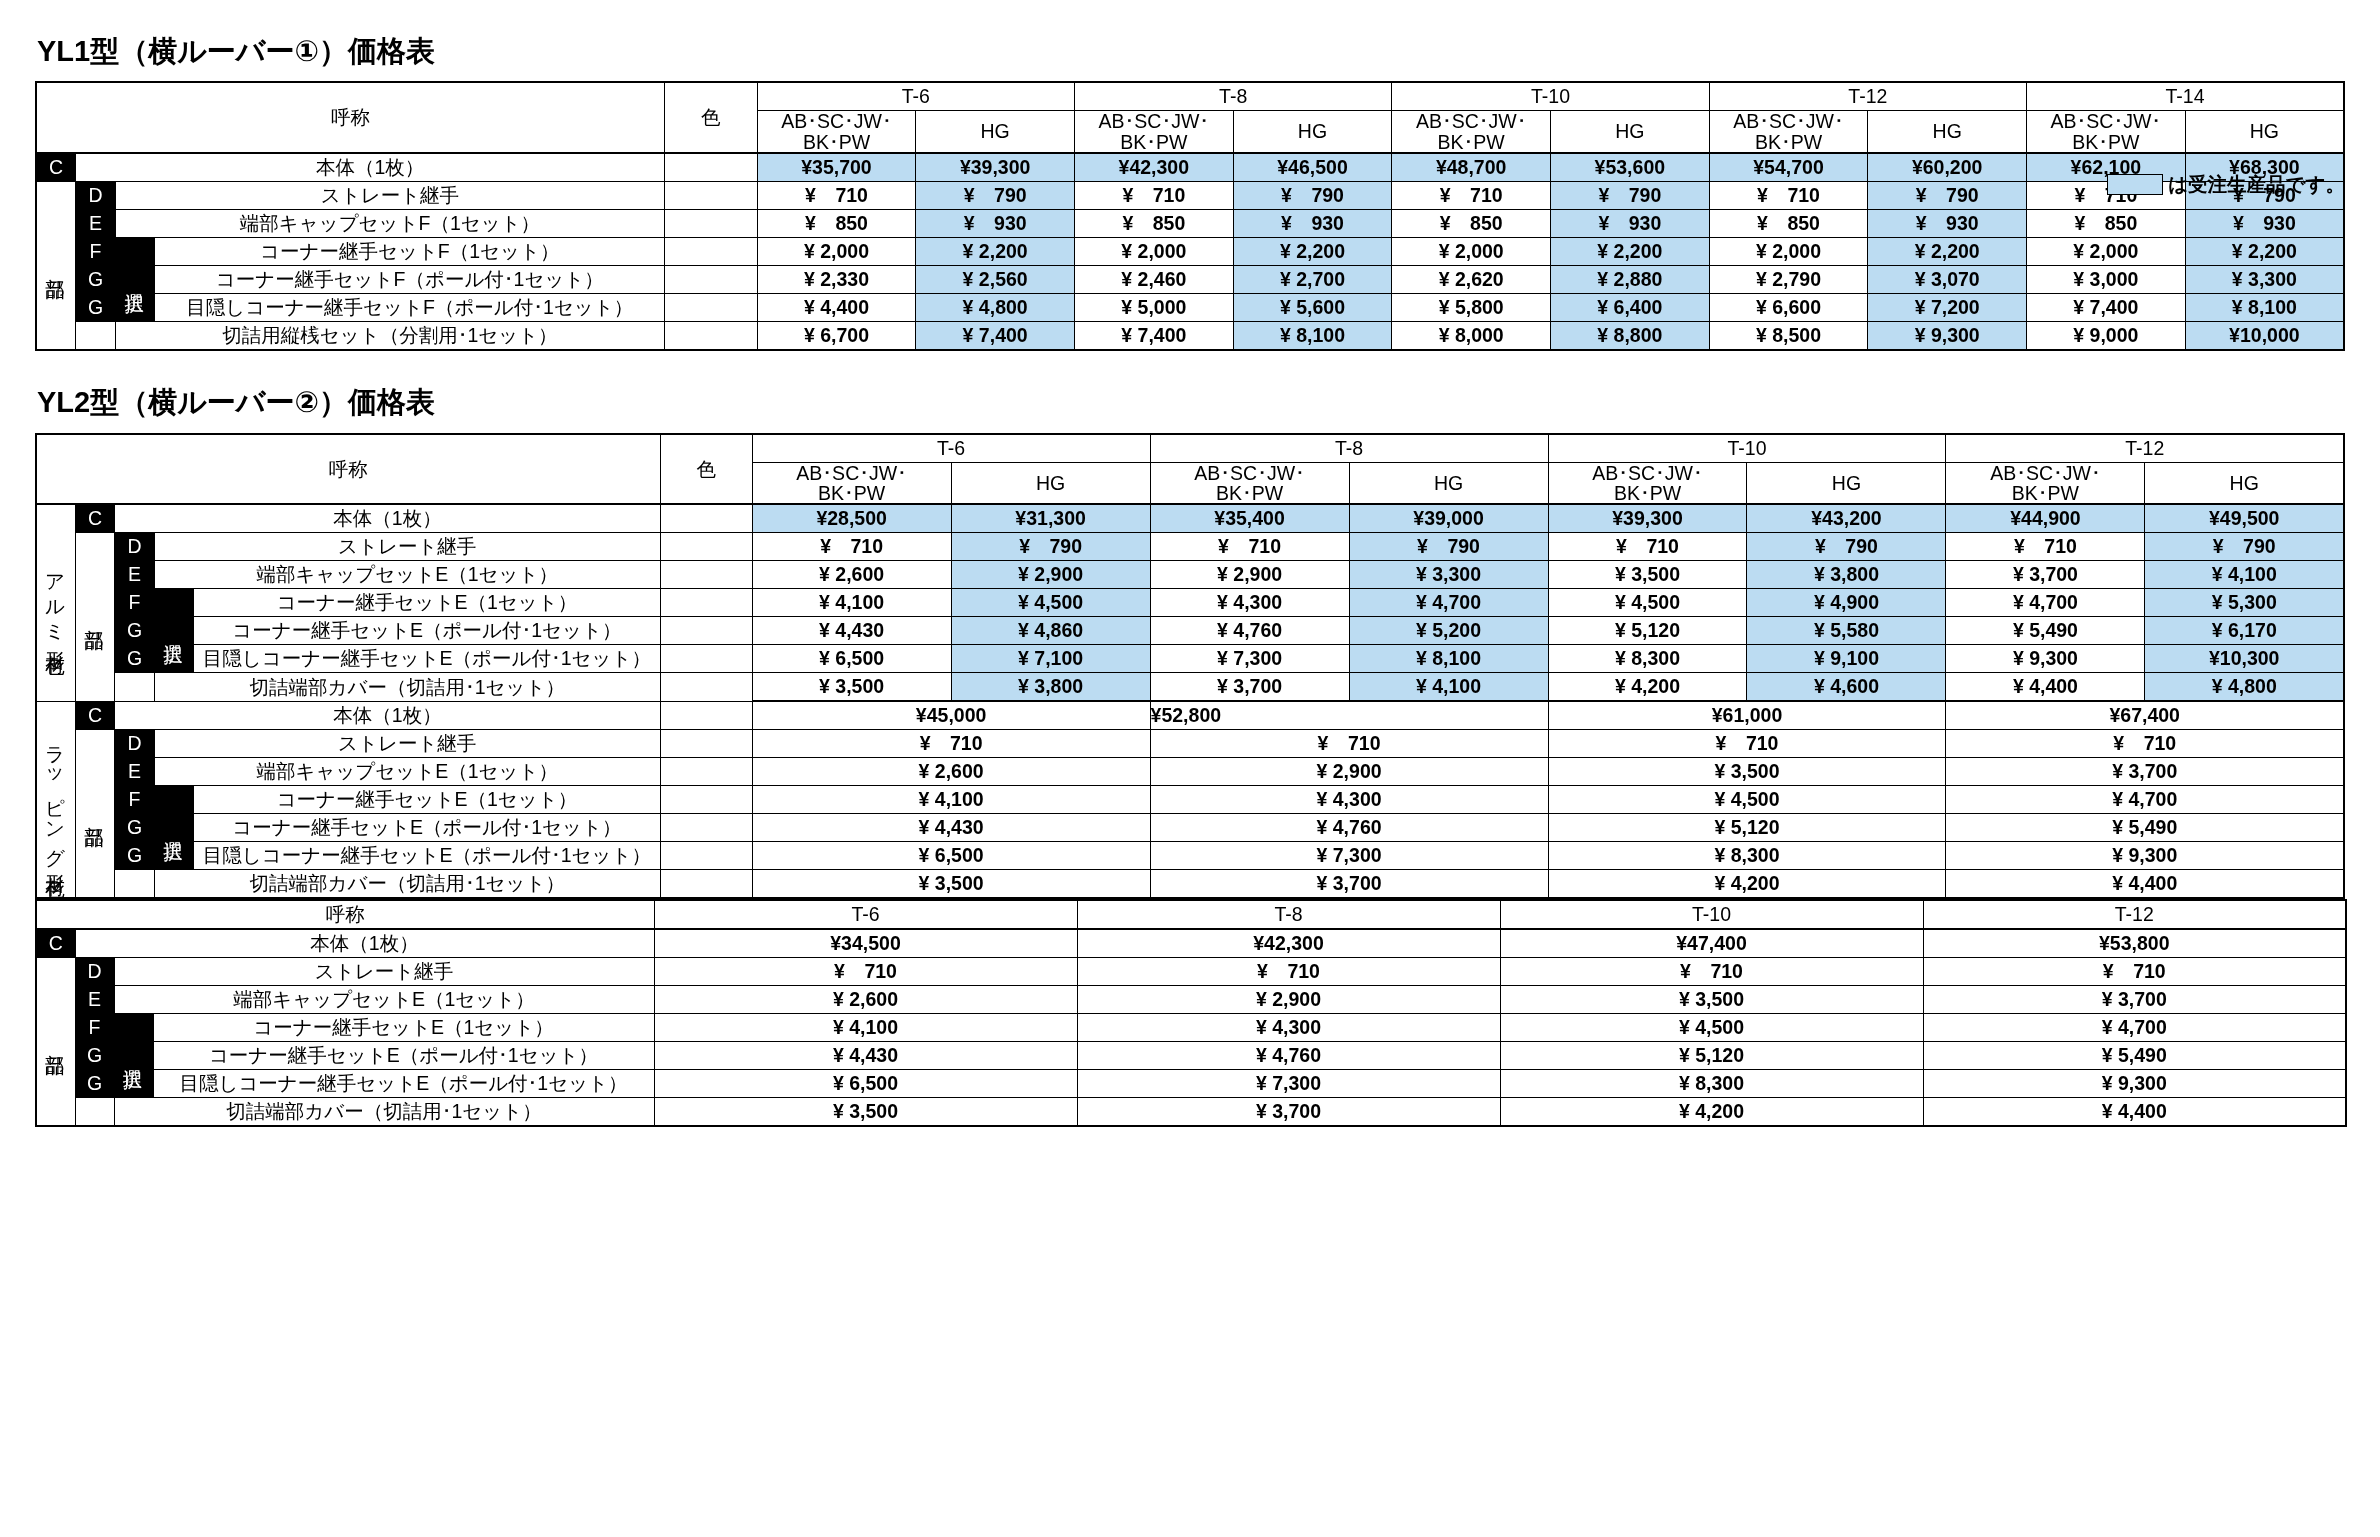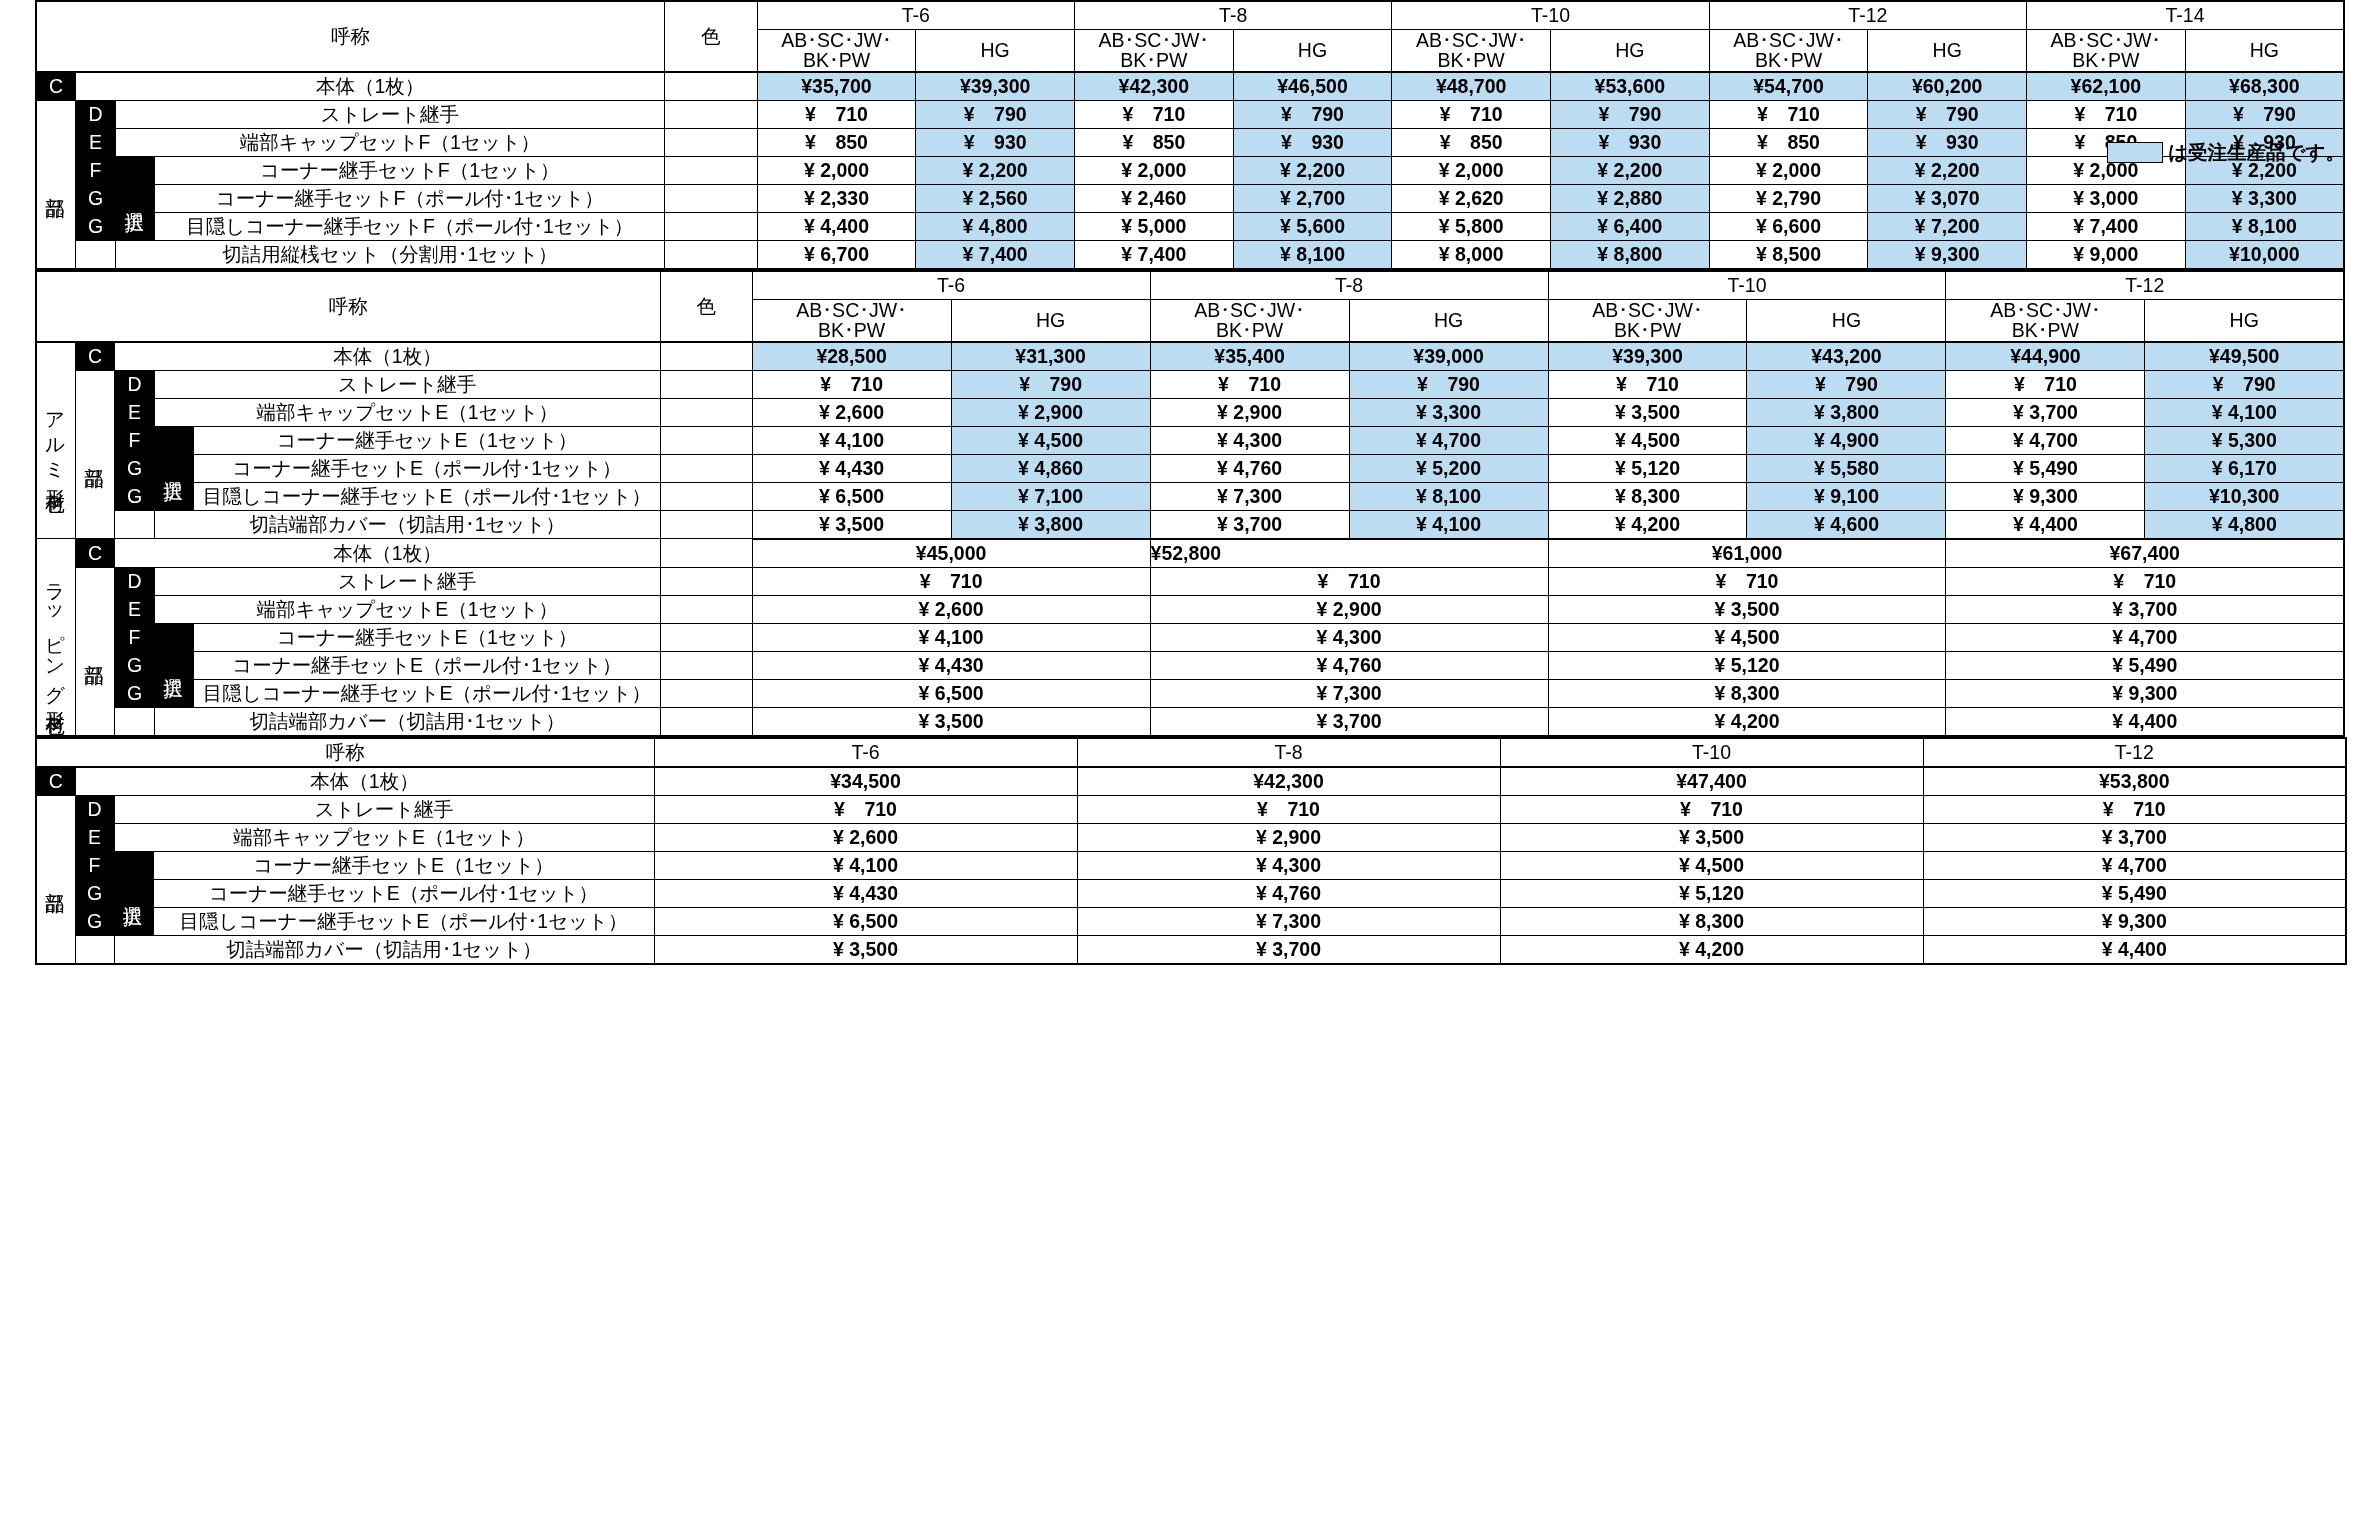--- a/index.html
+++ b/index.html
@@ -22,20 +22,21 @@
   .vert{writing-mode:vertical-rl;text-orientation:upright;font-size:18.6px;letter-spacing:2.8px;}
   .thick-top{border-top:2.8px solid #000 !important;}
   .small{font-size:17.6px;}
 </style>
 </head>
 <body>
 
 <div class="page">
 
 
+  <div class="sec-title">YL1型（横ルーバー①）価格表</div>
   <div class="legend">
     <span class="sw"></span>
     <span>は受注生産品です。</span>
   </div>
 
   <table class="tbl" id="t1" style="width:2310px;">
     <colgroup>
       <col style="width:39px">
         <col style="width:39px">
         <col style="width:39px">
@@ -179,20 +180,21 @@
           <td class="money " style="font-weight: bold;">¥ 8,000</td>
           <td class="money blue " style="font-weight: bold;">¥ 8,800</td>
           <td class="money " style="font-weight: bold;">¥ 8,500</td>
           <td class="money blue " style="font-weight: bold;">¥ 9,300</td>
           <td class="money " style="font-weight: bold;">¥ 9,000</td>
           <td class="money blue " style="font-weight: bold;">¥10,000</td>
         </tr>
       </tbody>
   </table>
 
+  <div class="sec-title">YL2型（横ルーバー②）価格表</div>
 
   <table class="tbl" id="t2" style="width:2310px;">
     <colgroup>
       <col style="width:39px">
         <col style="width:39px">
         <col style="width:39px">
         <col style="width:39px">
         <col style="width:462px">
         <col style="width:91px">
       <col style="width:197px">

